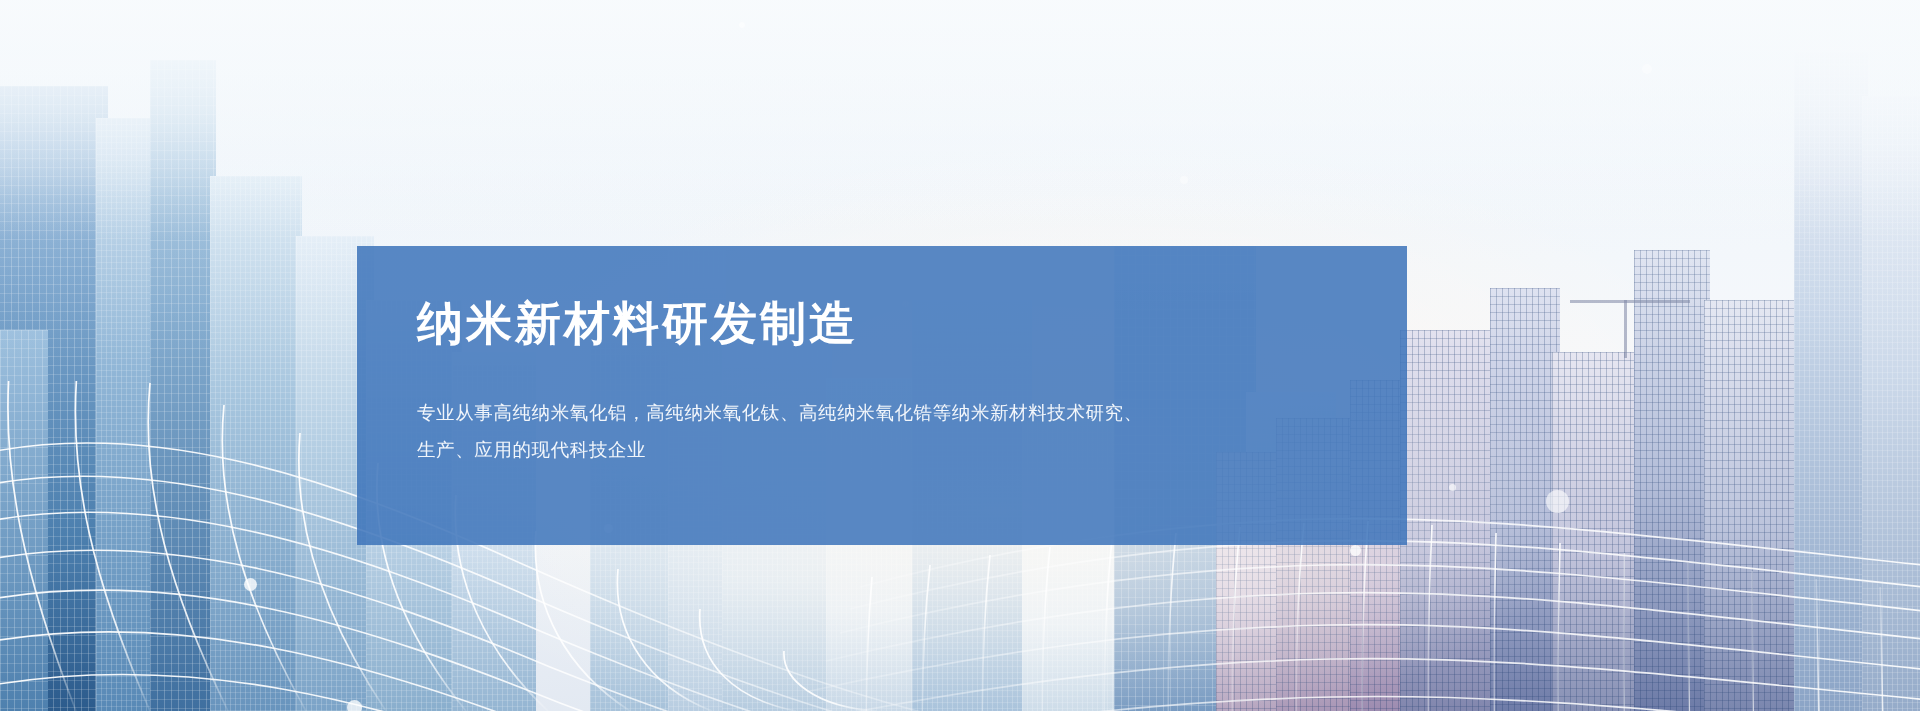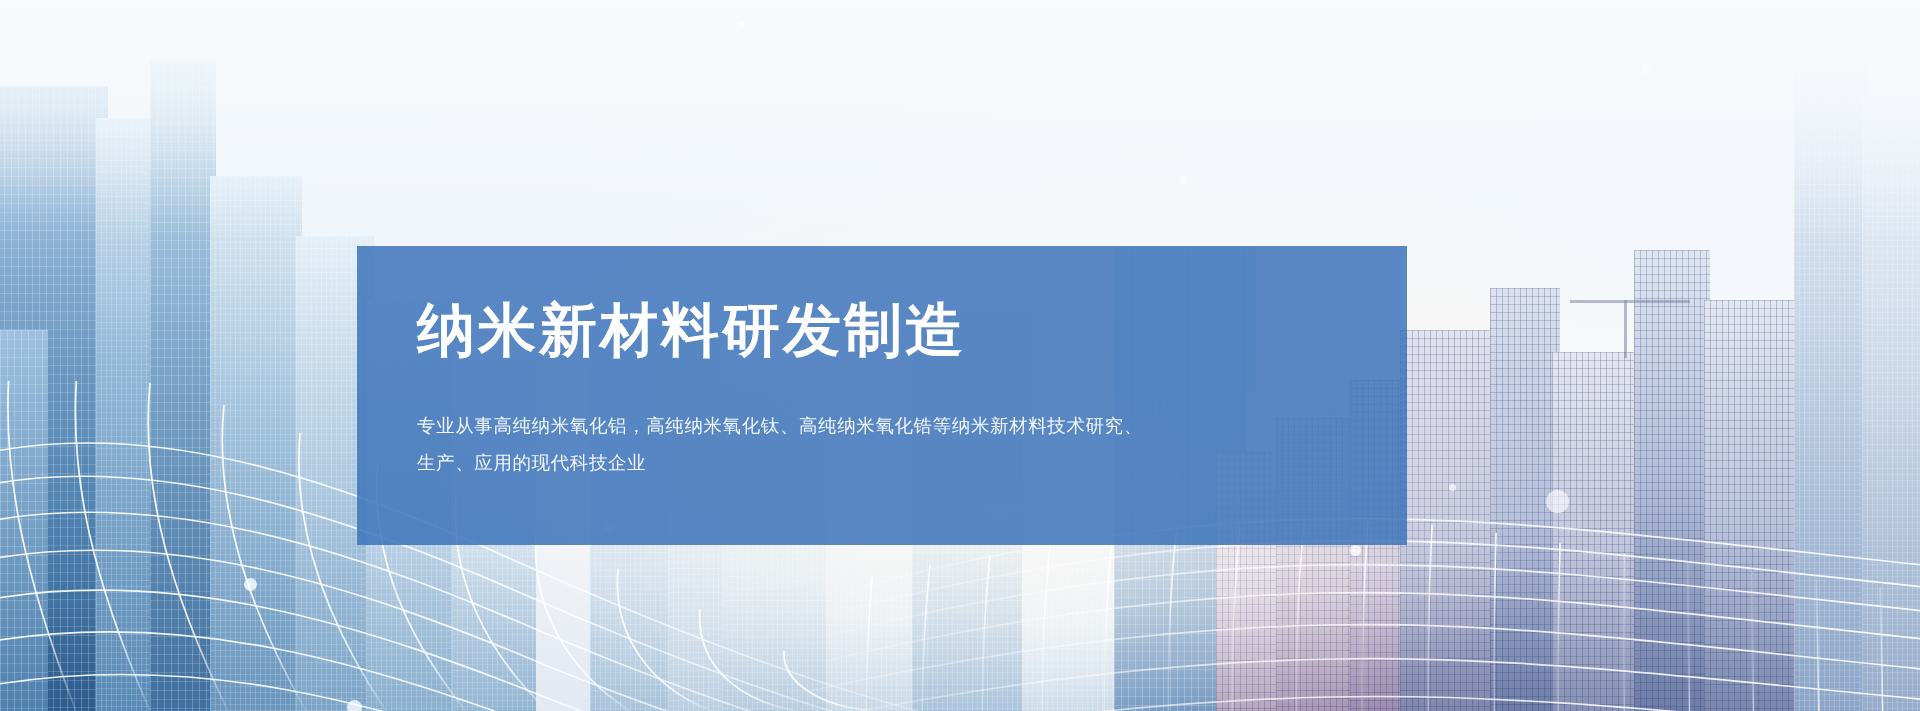--- a/index.html
+++ b/index.html
@@ -74,21 +74,21 @@
 
   
   .panel{
     position:absolute;left:357px;top:246px;width:1050px;height:299px;
     background:rgba(62,116,186,0.86);
     box-sizing:border-box;
     padding:52px 60px 0 60px;
   }
   .panel-title{
     margin:0;
-    font-size:58px;
+    font-size:46px;
     line-height:1.12;
     font-weight:700;
     color:#ffffff;
     letter-spacing:3px;
     white-space:nowrap;
   }
   .panel-sub{
     margin:44px 0 16px 0;
     font-size:18.5px;
     line-height:2.0;

